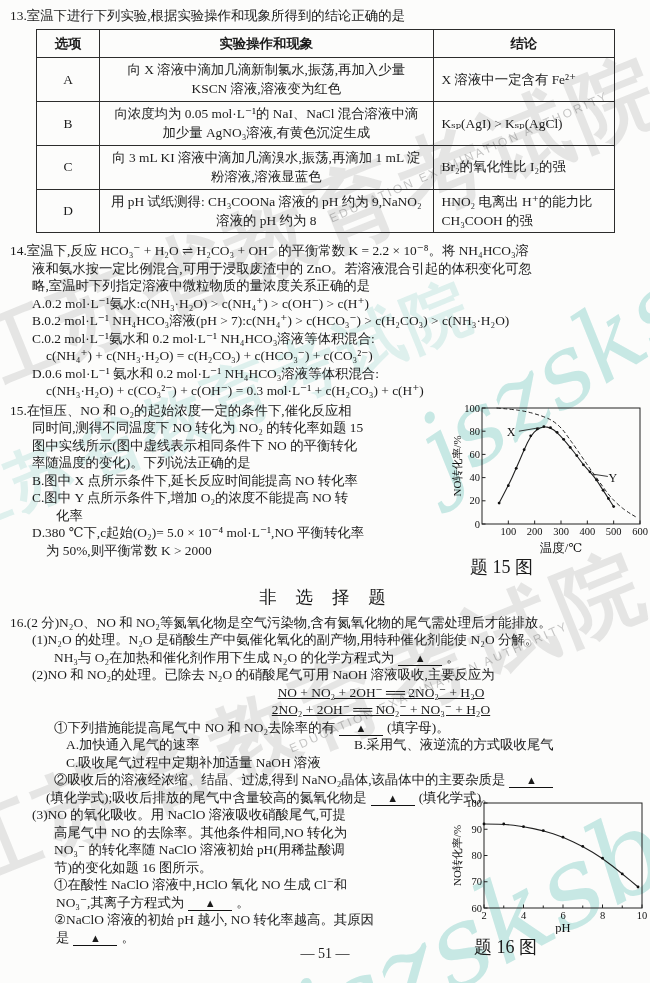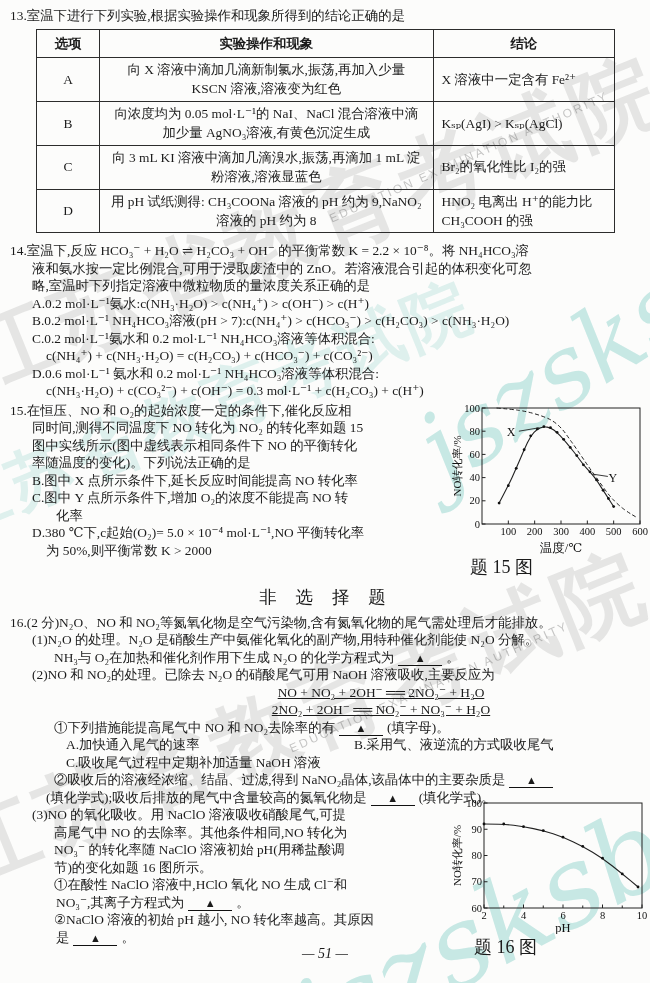--- a/index.html
+++ b/index.html
@@ -38,21 +38,21 @@
   
   .row{display:flex;align-items:flex-start;}
   .row .left{flex:0 0 452px;}
   .row .right{flex:0 0 198px;margin-left:-10px;}
   .fig-caption{width:198px;text-align:left;font-size:18px;box-sizing:border-box;
     padding-left:18px;margin-top:1px;}
   svg{font-family:"Liberation Serif","DejaVu Serif",serif;display:block;}
   #section-heading{text-align:center;font-family:"Liberation Sans","DejaVu Sans",sans-serif;
     font-weight:400;font-size:17.5px;letter-spacing:7px;margin:6px 0 5px 0;}
   #footer{position:absolute;left:0;right:0;top:946px;text-align:center;
-    font-size:14px;z-index:1;font-style:italic;}.gap2{height:2px}
+    font-size:14px;z-index:1;}.gap2{height:2px}
 </style>
 </head>
 <body>
 
 <div id="wm">
   <div class="wm-cn" style="left:-30px;top:305px;transform:rotate(-22deg);">江苏省教育考试院</div>
   <div class="wm-cn" style="left:-45px;top:800px;transform:rotate(-22deg);">江苏省教育考试院</div>
   <div class="wm-cn-teal" style="left:-55px;top:470px;transform:rotate(-22deg);">江苏省教育考试院</div>
   <div class="wm-en" style="left:330px;top:212px;transform:rotate(-24deg);">EDUCATION EXAMINATION AUTHORITY</div>
   <div class="wm-en" style="left:290px;top:742px;transform:rotate(-24deg);">EDUCATION EXAMINATION AUTHORITY</div>

